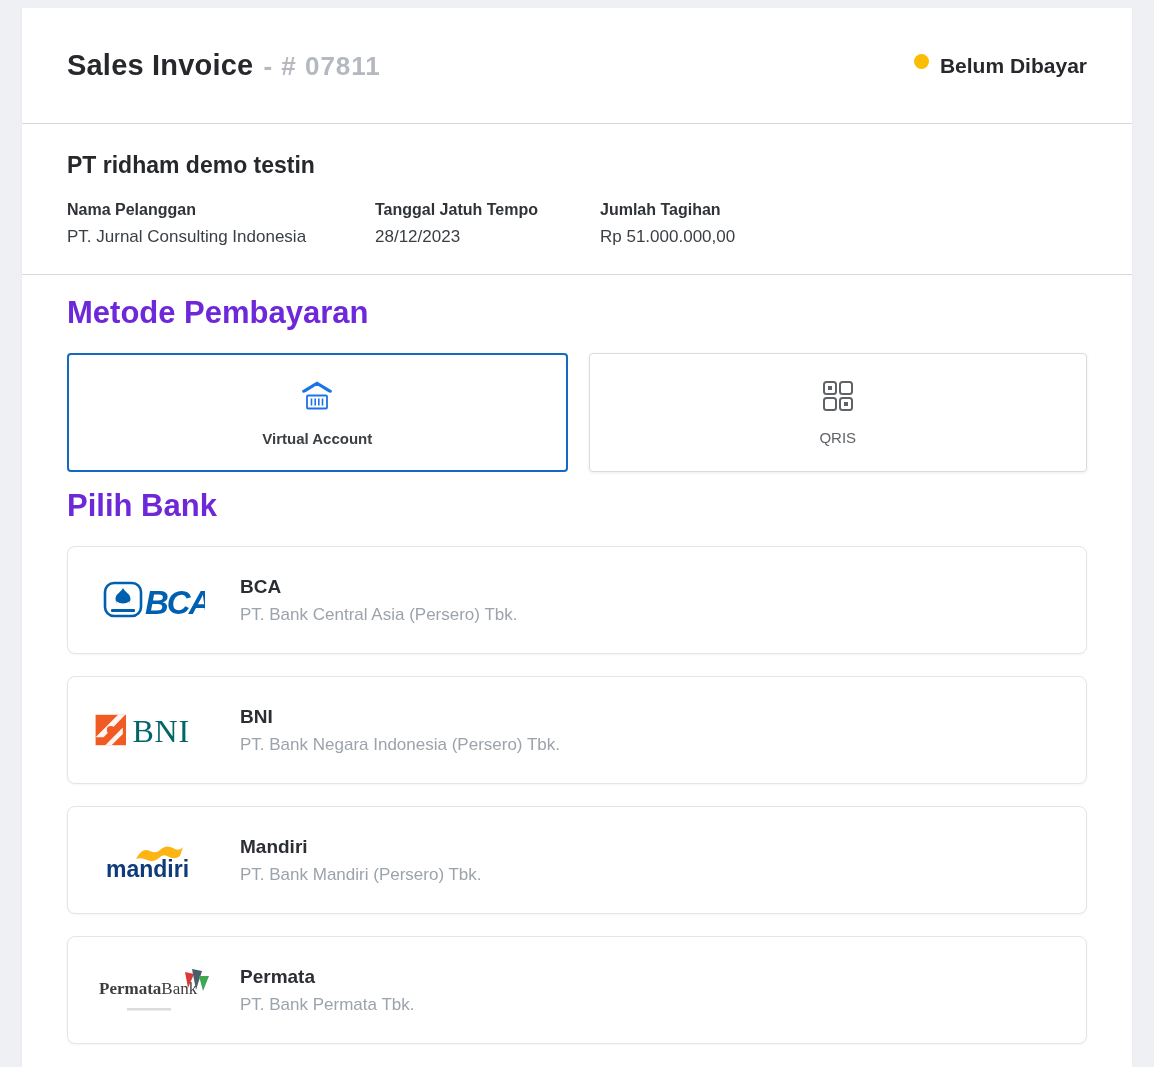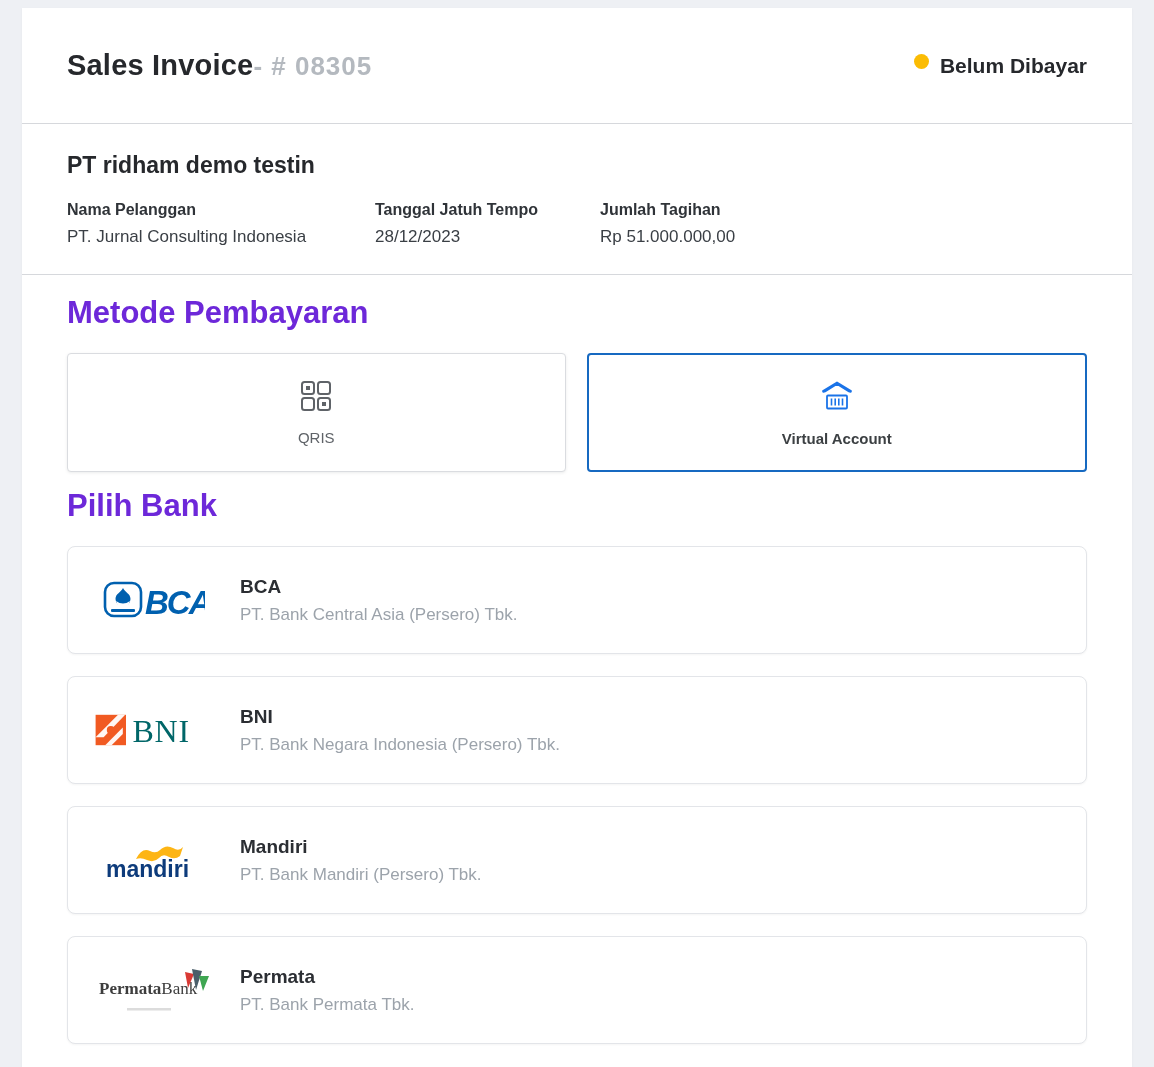--- a/index.html
+++ b/index.html
@@ -20,21 +20,21 @@
 
   
   .invoice-header {
     height: 116px;
     padding: 0 45px;
     display: flex;
     align-items: center;
     justify-content: space-between;
     border-bottom: 1px solid #d6d8dc;
   }
-  .title-group { display: flex; align-items: baseline; }
+  .title-group { display: flex; align-items: baseline; gap: 10px; }
   .page-title { font-size: 29px; font-weight: bold; color: #26282c; letter-spacing: .2px; }
   .invoice-number { font-size: 26px; font-weight: bold; color: #b4b9bf; letter-spacing: 1px; }
   .status { display: flex; gap: 11px; }
   .status-dot { width: 15px; height: 15px; border-radius: 50%; background: #fbbc04; }
   .status-label { font-size: 21px; font-weight: bold; color: #26282c; }
 
   
   .invoice-info {
     padding: 28px 45px 27px;
     border-bottom: 1px solid #d6d8dc;
@@ -88,21 +88,21 @@
   .bank-fullname { font-size: 17px; color: #9ca3ab; }
 </style>
 </head>
 <body>
 
 <div class="panel">
 
   <div class="invoice-header">
     <div class="title-group">
       <span class="page-title">Sales Invoice</span>
-      <span class="invoice-number">- # 08305</span>
+      <span class="invoice-number">- # 07811</span>
     </div>
     <div class="status">
       <span class="status-dot" style="background: rgb(251, 188, 4);"></span>
       <span class="status-label">Belum Dibayar</span>
     </div>
   </div>
 
   <div class="invoice-info">
     <div class="company-name">PT ridham demo testin</div>
     <div class="fields">
@@ -118,47 +118,47 @@
         <div class="field-label">Jumlah Tagihan</div>
         <div class="field-value">Rp 51.000.000,00</div>
       </div>
     </div>
   </div>
 
   <div class="payment-section">
     <div class="section-heading">Metode Pembayaran</div>
 
     <div class="methods">
+      <div class="method-card selected">
+        <span>
+          <svg width="36" height="34" viewBox="0 0 36 34" fill="none">
+            <path d="M4 12 Q4 13.5 6 12.5 L18 5 L30 12.5 Q32 13.5 32 12 L18 3.5 Z" stroke="#1a73e8" stroke-width="1.8" fill="none" stroke-linejoin="round"></path>
+            <rect x="8" y="16.5" width="20" height="13" rx="1" stroke="#1a73e8" stroke-width="1.8" fill="none"></rect>
+            <line x1="12.5" y1="19.5" x2="12.5" y2="26.5" stroke="#1a73e8" stroke-width="1.6"></line>
+            <line x1="16.2" y1="19.5" x2="16.2" y2="26.5" stroke="#1a73e8" stroke-width="1.6"></line>
+            <line x1="19.8" y1="19.5" x2="19.8" y2="26.5" stroke="#1a73e8" stroke-width="1.6"></line>
+            <line x1="23.5" y1="19.5" x2="23.5" y2="26.5" stroke="#1a73e8" stroke-width="1.6"></line>
+          </svg>
+        </span>
+        <span class="method-label">Virtual Account</span>
+      </div>
+
       <div class="method-card">
         <span>
           <svg width="32" height="32" viewBox="0 0 32 32" fill="none">
             <rect x="2" y="2" width="12" height="12" rx="2.5" stroke="#5f6368" stroke-width="2"></rect>
             <rect x="6" y="6" width="4" height="4" fill="#5f6368"></rect>
             <rect x="18" y="2" width="12" height="12" rx="2.5" stroke="#5f6368" stroke-width="2"></rect>
             <rect x="2" y="18" width="12" height="12" rx="2.5" stroke="#5f6368" stroke-width="2"></rect>
             <rect x="18" y="18" width="12" height="12" rx="2.5" stroke="#5f6368" stroke-width="2"></rect>
             <rect x="22" y="22" width="4" height="4" fill="#5f6368"></rect>
           </svg>
         </span>
         <span class="method-label">QRIS</span>
       </div>
-
-      <div class="method-card selected">
-        <span>
-          <svg width="36" height="34" viewBox="0 0 36 34" fill="none">
-            <path d="M4 12 Q4 13.5 6 12.5 L18 5 L30 12.5 Q32 13.5 32 12 L18 3.5 Z" stroke="#1a73e8" stroke-width="1.8" fill="none" stroke-linejoin="round"></path>
-            <rect x="8" y="16.5" width="20" height="13" rx="1" stroke="#1a73e8" stroke-width="1.8" fill="none"></rect>
-            <line x1="12.5" y1="19.5" x2="12.5" y2="26.5" stroke="#1a73e8" stroke-width="1.6"></line>
-            <line x1="16.2" y1="19.5" x2="16.2" y2="26.5" stroke="#1a73e8" stroke-width="1.6"></line>
-            <line x1="19.8" y1="19.5" x2="19.8" y2="26.5" stroke="#1a73e8" stroke-width="1.6"></line>
-            <line x1="23.5" y1="19.5" x2="23.5" y2="26.5" stroke="#1a73e8" stroke-width="1.6"></line>
-          </svg>
-        </span>
-        <span class="method-label">Virtual Account</span>
-      </div>
     </div>
 
     <div class="section-heading pilih-bank-heading">Pilih Bank</div>
 
     <div class="bank-list">
 
       <div class="bank-card">
         <div class="bank-logo-box">
           <svg width="102" height="46" viewBox="0 0 102 46">
             <rect x="2" y="6" width="36" height="33" rx="9" fill="none" stroke="#0060af" stroke-width="2.6"></rect>

